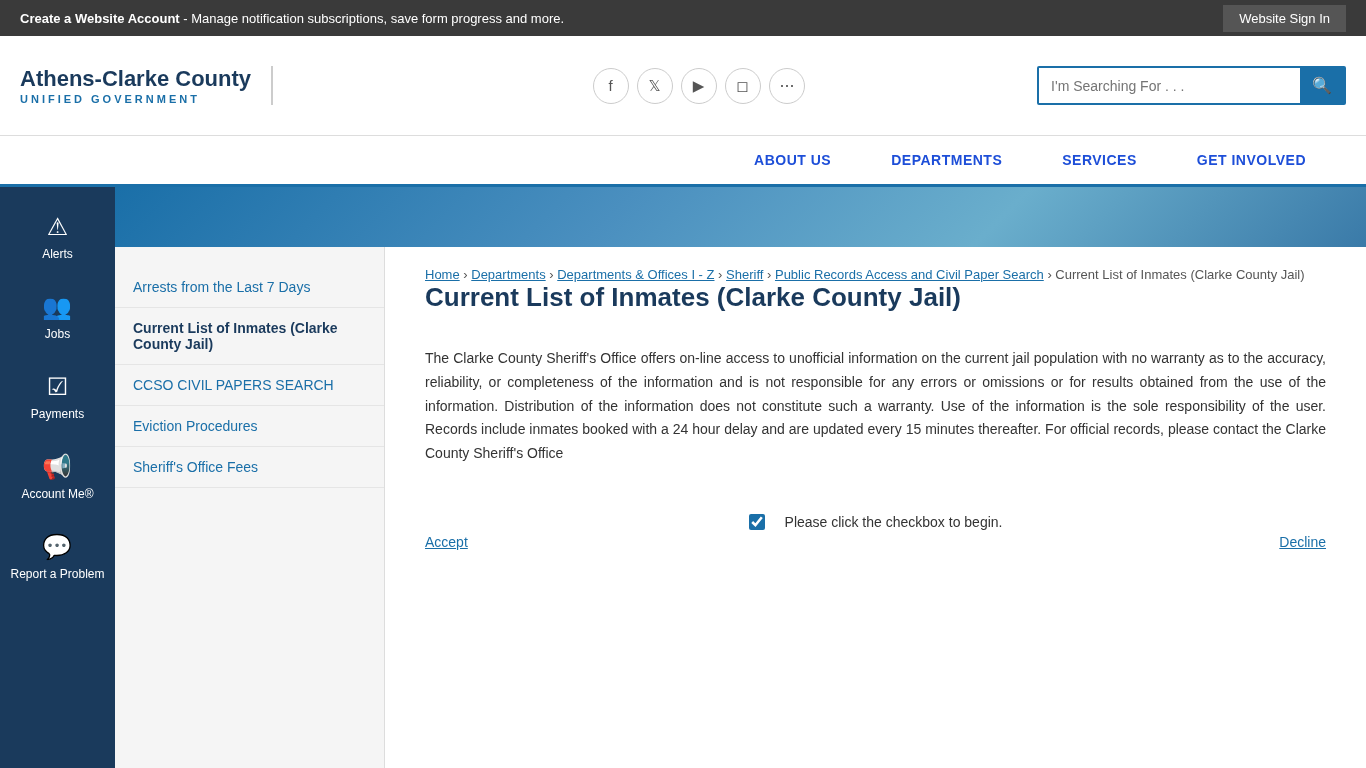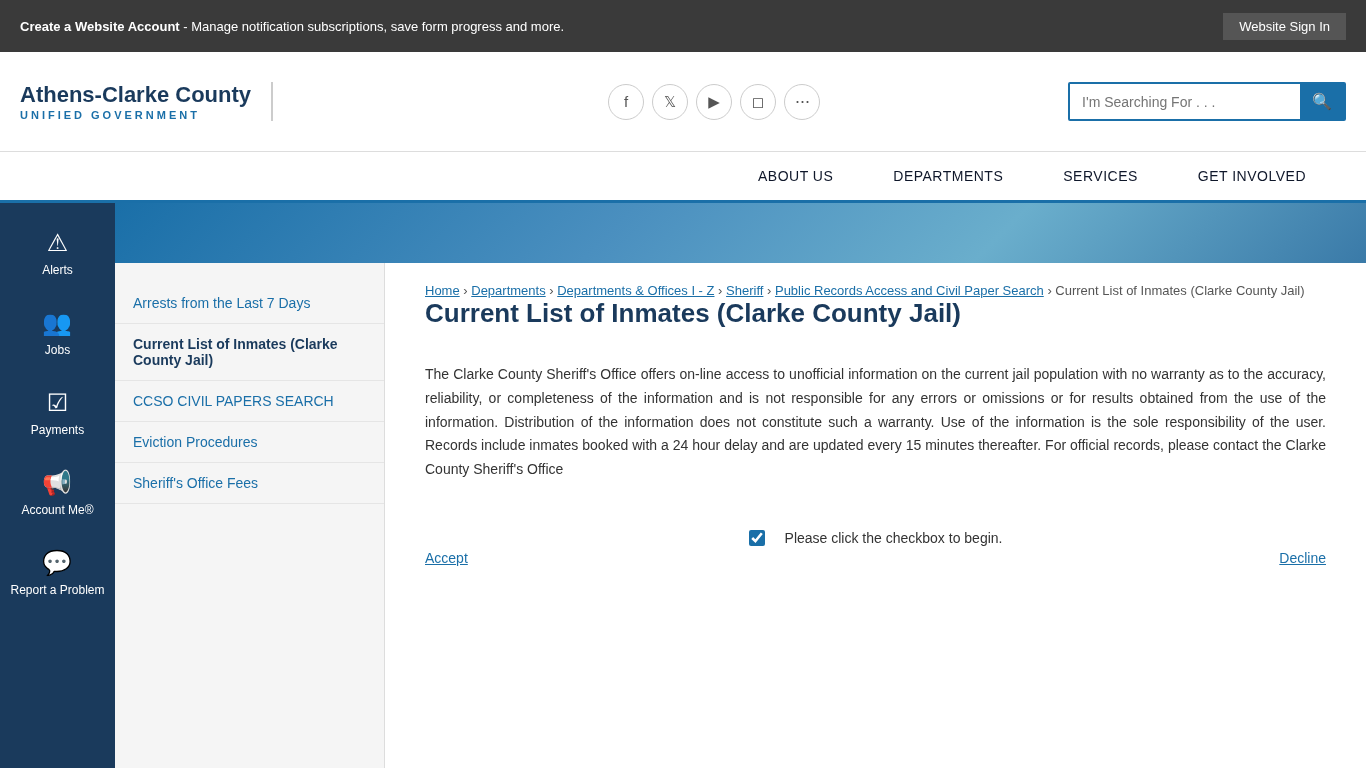--- a/index.html
+++ b/index.html
@@ -6,21 +6,21 @@
     body { font-family: Arial, sans-serif; font-size: 14px; color: #333; background: #fff; width: 1366px; }
 
     
     .top-banner {
       background: #3a3a3a;
       color: #fff;
       display: flex;
       align-items: center;
       justify-content: space-between;
       padding: 0 20px;
-      height: 52px;
+      height: 36px;
       font-size: 13px;
     }
     .top-banner-text { flex: 1; }
     .top-banner-text strong { font-weight: bold; }
     .sign-in-btn {
       background: #555;
       color: #fff;
       border: none;
       padding: 6px 16px;
       cursor: pointer;
@@ -84,21 +84,21 @@
       border: 2px solid #1a6fa8;
       border-radius: 2px;
       overflow: hidden;
       min-width: 260px;
     }
     .search-input {
       border: none;
       padding: 8px 12px;
       font-size: 14px;
       color: #999;
-      width: 230px;
+      width: 261px;
       outline: none;
     }
     .search-btn {
       background: #1a6fa8;
       border: none;
       padding: 8px 12px;
       cursor: pointer;
       color: #fff;
       font-size: 16px;
     }
@@ -107,22 +107,22 @@
     .main-nav {
       background: #fff;
       display: flex;
       justify-content: flex-end;
       padding: 0 30px;
       border-bottom: 3px solid #1a6fa8;
     }
     .nav-item {
       padding: 16px 30px;
       font-size: 14px;
-      font-weight: normal;
-      color: #0f172a;
+      font-weight: bold;
+      color: #1d4ed8;
       cursor: pointer;
       letter-spacing: 0.5px;
       text-transform: uppercase;
     }
 
     
     .page-layout {
       display: flex;
     }
     .left-sidebar {

